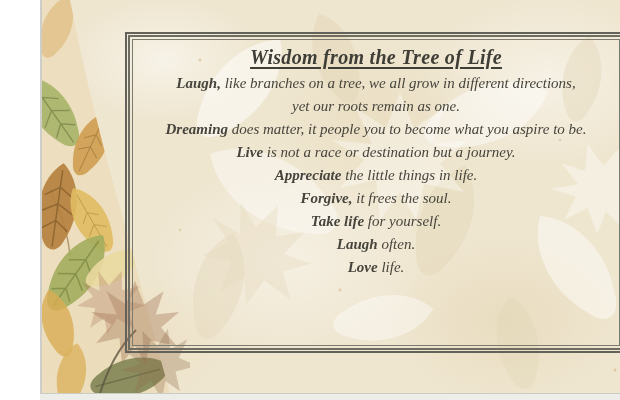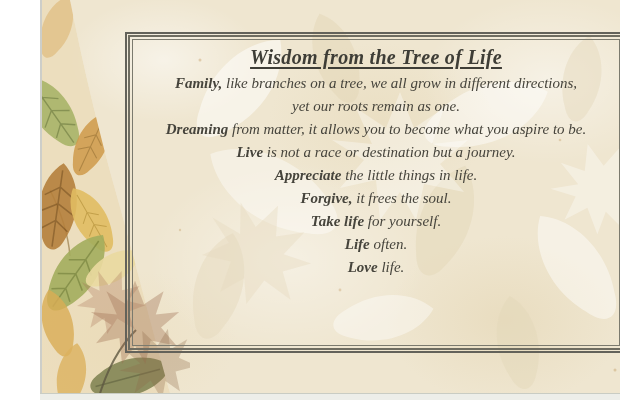--- a/index.html
+++ b/index.html
@@ -158,28 +158,28 @@
       <use href="#wmaple" transform="translate(118,365) rotate(-25) scale(1.1)" fill="#8d6b4a" opacity="0.30"></use>
     </g>
   </svg>
 
   <div class="frame">
     <div class="frame-mid">
       <div class="frame-inner">
         <div class="content">
           <div class="card-title">Wisdom from the Tree of Life</div>
           <div class="poem">
-            <div class="line"><span class="lead">Family,</span><span> like branches on a tree, we all grow in different directions,</span></div>
+            <div class="line"><span class="lead">Laugh,</span><span> like branches on a tree, we all grow in different directions,</span></div>
             <div class="line"><span class="lead"></span><span>yet our roots remain as one.</span></div>
-            <div class="line"><span class="lead">Dreaming</span><span> from matter, it allows you to become what you aspire to be.</span></div>
+            <div class="line"><span class="lead">Dreaming</span><span> does matter, it people you to become what you aspire to be.</span></div>
             <div class="line"><span class="lead">Live</span><span> is not a race or destination but a journey.</span></div>
             <div class="line"><span class="lead">Appreciate</span><span> the little things in life.</span></div>
             <div class="line"><span class="lead">Forgive,</span><span> it frees the soul.</span></div>
             <div class="line"><span class="lead">Take life</span><span> for yourself.</span></div>
-            <div class="line"><span class="lead">Life</span><span> often.</span></div>
+            <div class="line"><span class="lead">Laugh</span><span> often.</span></div>
             <div class="line"><span class="lead">Love</span><span> life.</span></div>
           </div>
         </div>
       </div>
     </div>
   </div>
 
   <div class="edge-left"></div>
   <div class="edge-bottom"></div>
 

